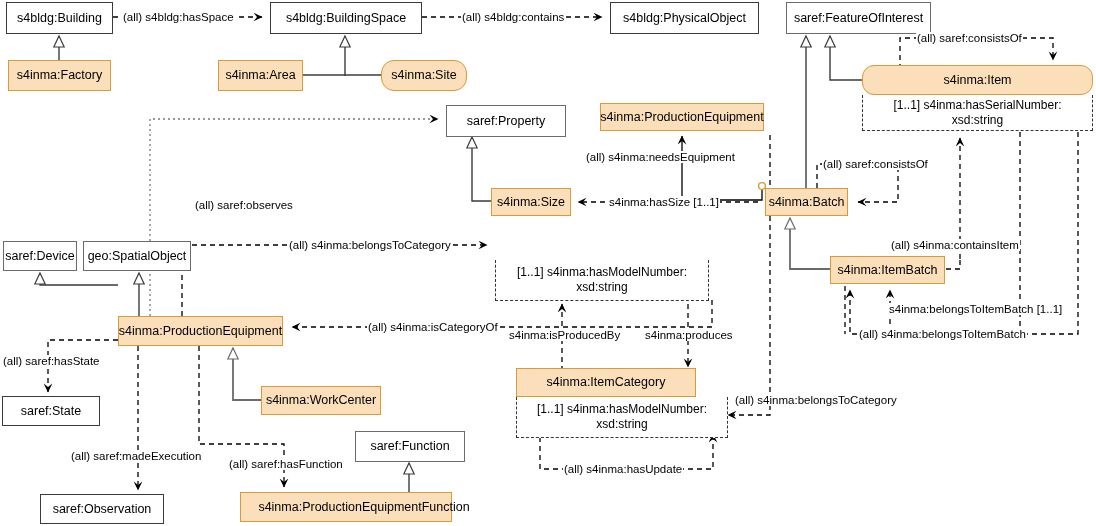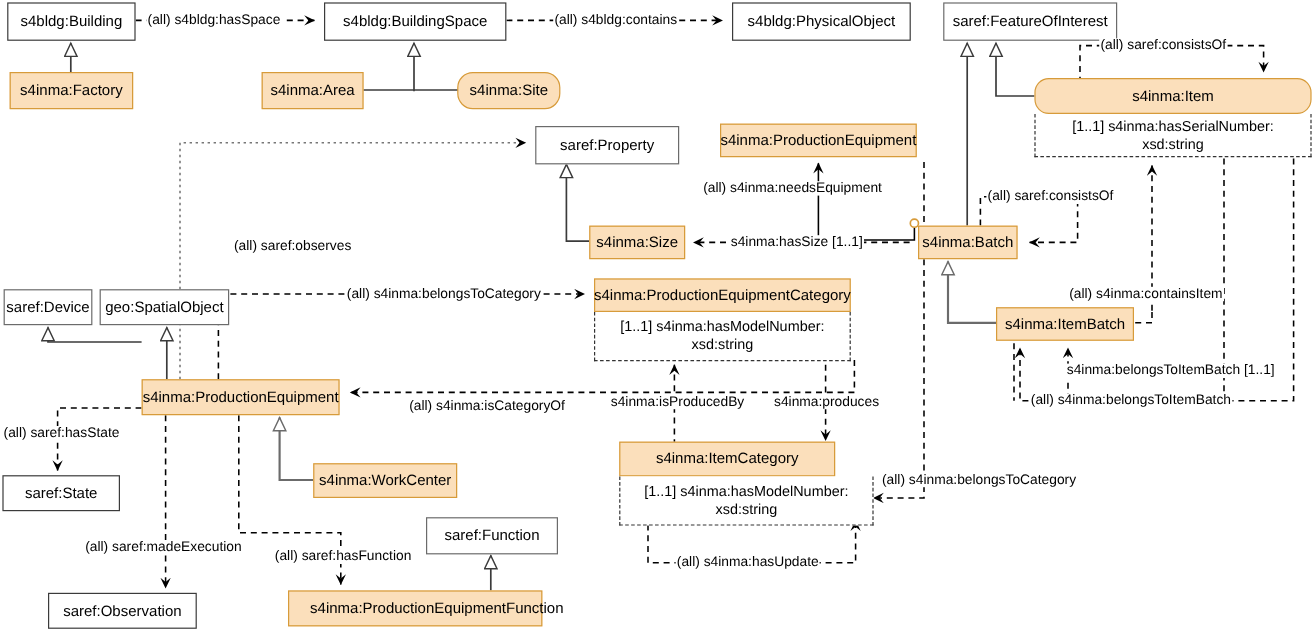--- a/index.html
+++ b/index.html
@@ -191,23 +191,20 @@
   </div>
 
   <div class="node white" style="left:3px;top:241px;width:74px;height:30px;border-color:#6b6b6b;">
     <span>saref:Device</span>
   </div>
 
   <div class="node white" style="left:83px;top:241px;width:108px;height:30px;border-color:#6b6b6b;">
     <span>geo:SpatialObject</span>
   </div>
 
-  <div class="node orange" style="left:495px;top:232px;width:214px;height:28px;">
-    <span>s4inma:ProductionEquipmentCategory</span>
-  </div>
   <div class="attr" style="left:495px;top:260px;width:214px;height:41px;white-space:pre-line;">
     <span>[1..1] s4inma:hasModelNumber:
 xsd:string</span>
   </div>
 
   <div class="node orange" style="left:118px;top:316px;width:165px;height:30px;">
     <span>s4inma:ProductionEquipment</span>
   </div>
 
   <div class="node orange" style="left:261px;top:386px;width:120px;height:29px;">
@@ -249,21 +246,21 @@
   <div class="lbl" style="left:822px;top:158px;"><span>(all) saref:consistsOf</span></div>
 
   <div class="lbl" style="left:194px;top:199px;"><span>(all) saref:observes</span></div>
 
   <div class="lbl" style="left:608px;top:196px;"><span>s4inma:hasSize [1..1]</span></div>
 
   <div class="lbl" style="left:890px;top:239px;"><span>(all) s4inma:containsItem</span></div>
 
   <div class="lbl" style="left:288px;top:239px;"><span>(all) s4inma:belongsToCategory</span></div>
 
-  <div class="lbl" style="left:340px;top:321px;margin-top:12px;"><span>(all) s4inma:isCategoryOf</span></div>
+  <div class="lbl" style="left:367px;top:321px;"><span>(all) s4inma:isCategoryOf</span></div>
 
   <div class="lbl" style="left:888px;top:303px;"><span>s4inma:belongsToItemBatch [1..1]</span></div>
 
   <div class="lbl" style="left:858px;top:328px;"><span>(all) s4inma:belongsToItemBatch</span></div>
 
   <div class="lbl" style="left:2px;top:355px;"><span>(all) saref:hasState</span></div>
 
   <div class="lbl" style="left:508px;top:329px;"><span>s4inma:isProducedBy</span></div>
 
   <div class="lbl" style="left:644px;top:329px;"><span>s4inma:produces</span></div>

